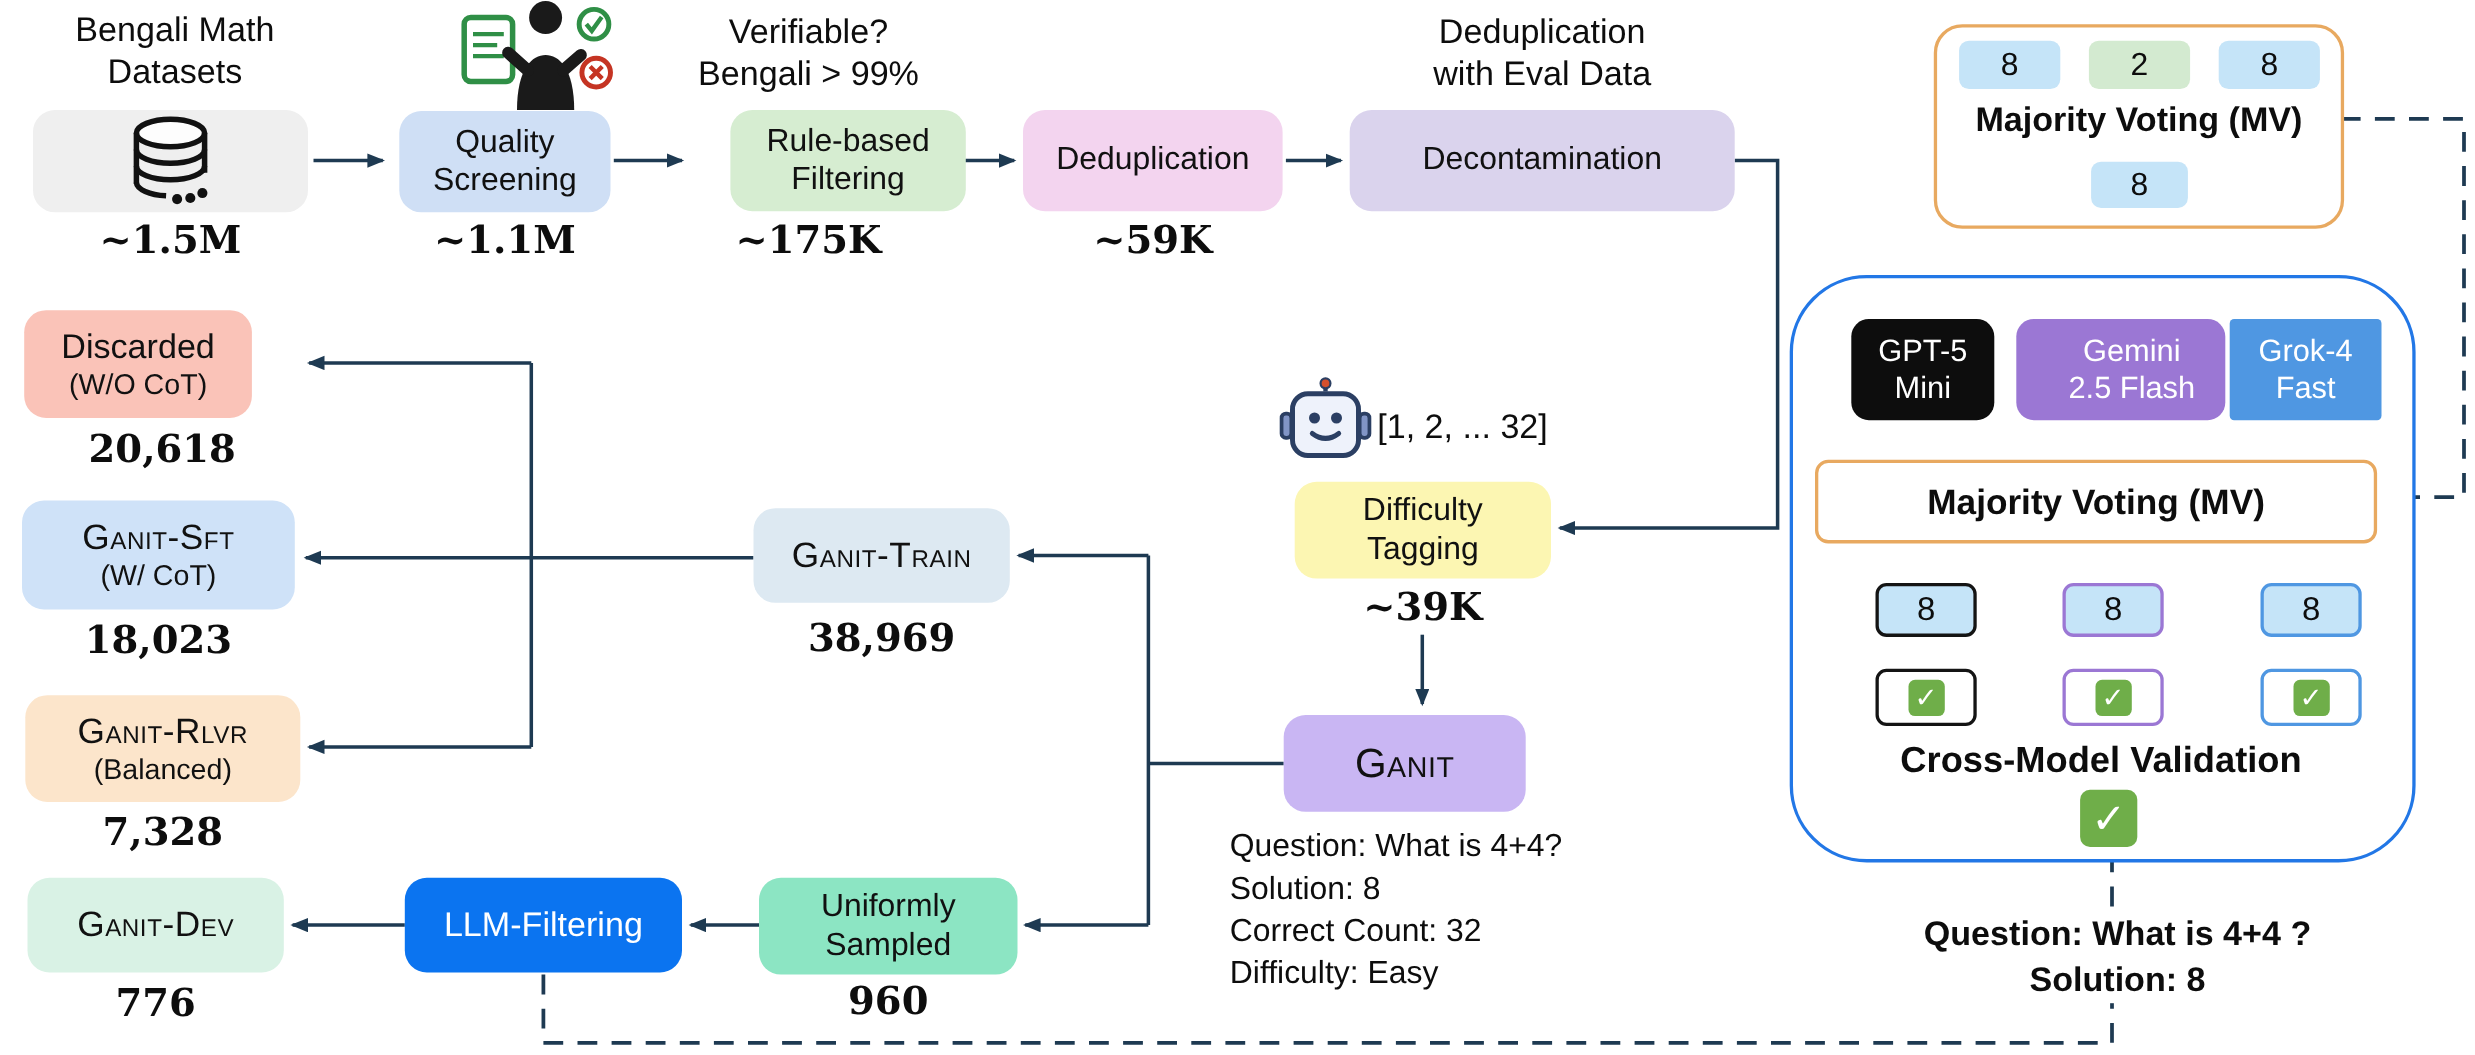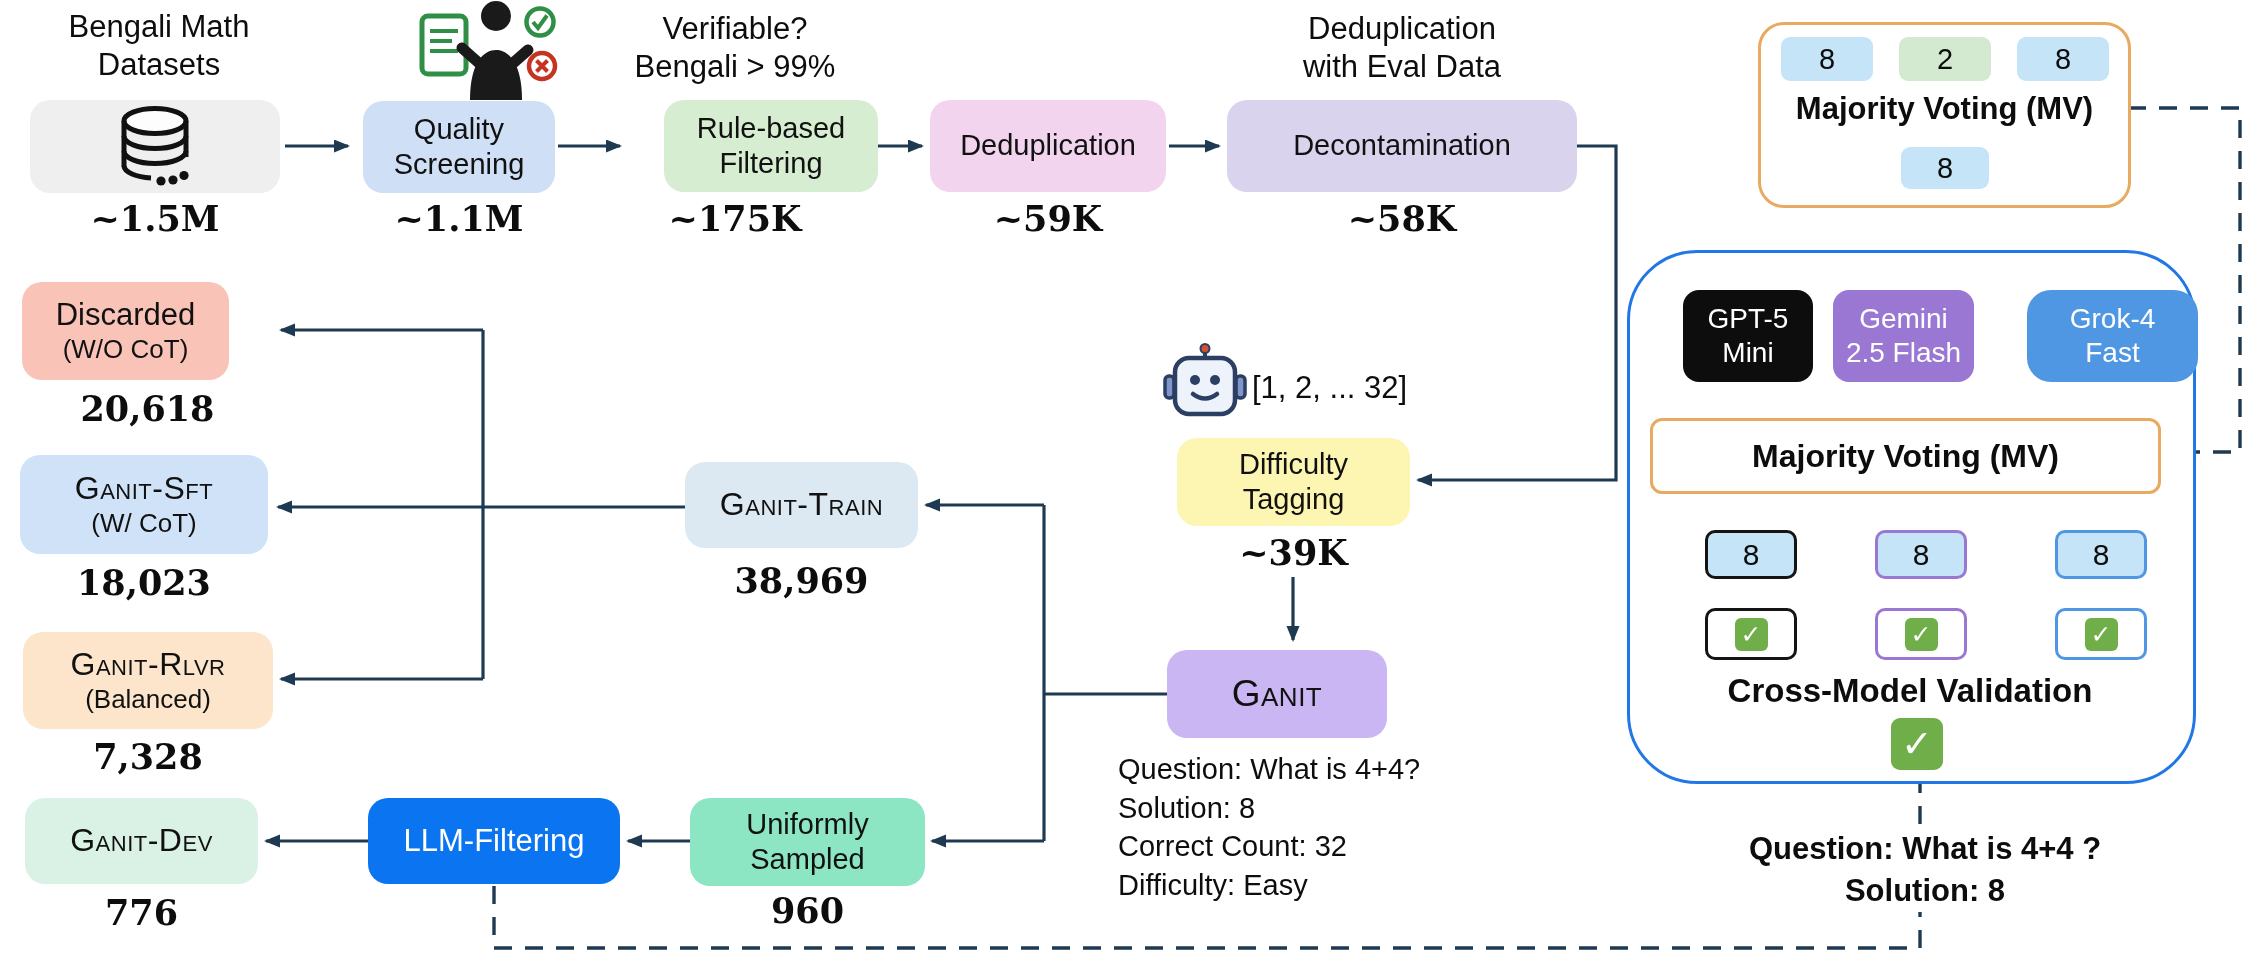--- a/index.html
+++ b/index.html
@@ -139,21 +139,20 @@
   </div>
   <div class="num" style="left:930px;top:198px;width:236px;">~59K</div>
 
   <div class="title" style="left:1270px;top:10px;width:264px;">
     <span>Deduplication</span>
     <span>with Eval Data</span>
   </div>
   <div class="box" style="left:1227px;top:100px;width:350px;height:92px;background:#dad3ed;">
     <span>Decontamination</span>
   </div>
-  <div class="num" style="left:1227px;top:198px;width:350px;">~58K</div>
 
   <svg width="84" height="84" viewBox="0 0 84 84" style="position:absolute;left:1163px;top:342px;">
     <line x1="42" y1="14" x2="42" y2="7" stroke="#2b3f63" stroke-width="4"></line>
     <circle cx="42" cy="6.5" r="4.5" fill="#d4502e" stroke="#2b3f63" stroke-width="2"></circle>
     <rect x="2" y="34" width="9" height="22" rx="4" fill="#8195c6" stroke="#2b3f63" stroke-width="3.5"></rect>
     <rect x="73" y="34" width="9" height="22" rx="4" fill="#8195c6" stroke="#2b3f63" stroke-width="3.5"></rect>
     <rect x="12" y="16" width="60" height="56" rx="14" fill="#eef2fb" stroke="#2b3f63" stroke-width="4.5"></rect>
     <circle cx="32" cy="38" r="5" fill="#2b3f63"></circle>
     <circle cx="52" cy="38" r="5" fill="#2b3f63"></circle>
     <path d="M30 52 Q42 61 54 52" stroke="#2b3f63" stroke-width="4.5" fill="none" stroke-linecap="round"></path>
@@ -222,25 +221,25 @@
     <div class="chip" style="left:140px;top:122px;width:88px;height:42px;">8</div>
   </div>
 
   <div style="position:absolute;left:1627px;top:250px;width:563px;height:528px;background:#fff;
               border:3px solid #2277e6;border-radius:70px;"></div>
 
   <div class="box white" style="left:1683px;top:290px;width:130px;height:92px;background:#0d0d0d;border-radius:16px;font-size:28px;">
     <span>GPT-5</span>
     <span>Mini</span>
   </div>
-  <div class="box white" style="left:1833px;top:290px;width:141px;height:92px;background:#9b77d4;border-radius:16px;font-size:28px;">
+  <div class="box white" style="left:1833px;top:290px;width:170px;height:92px;background:#9b77d4;border-radius:16px;font-size:28px;padding-left:20px;">
     <span>Gemini</span>
     <span>2.5 Flash</span>
   </div>
-  <div class="box white" style="left:2027px;top:290px;width:171px;height:92px;background:#4f97e2;border-radius:24px;font-size:28px;">
+  <div class="box white" style="left:2027px;top:290px;width:138px;height:92px;background:#4f97e2;border-radius:4px;font-size:28px;">
     <span>Grok-4</span>
     <span>Fast</span>
   </div>
 
   <div class="bold" style="position:absolute;left:1650px;top:418px;width:505px;height:70px;background:#fff;
               border:3px solid #e8a960;border-radius:12px;display:flex;align-items:center;
               justify-content:center;font-size:32px;">
     <span>Majority Voting (MV)</span>
   </div>
 

